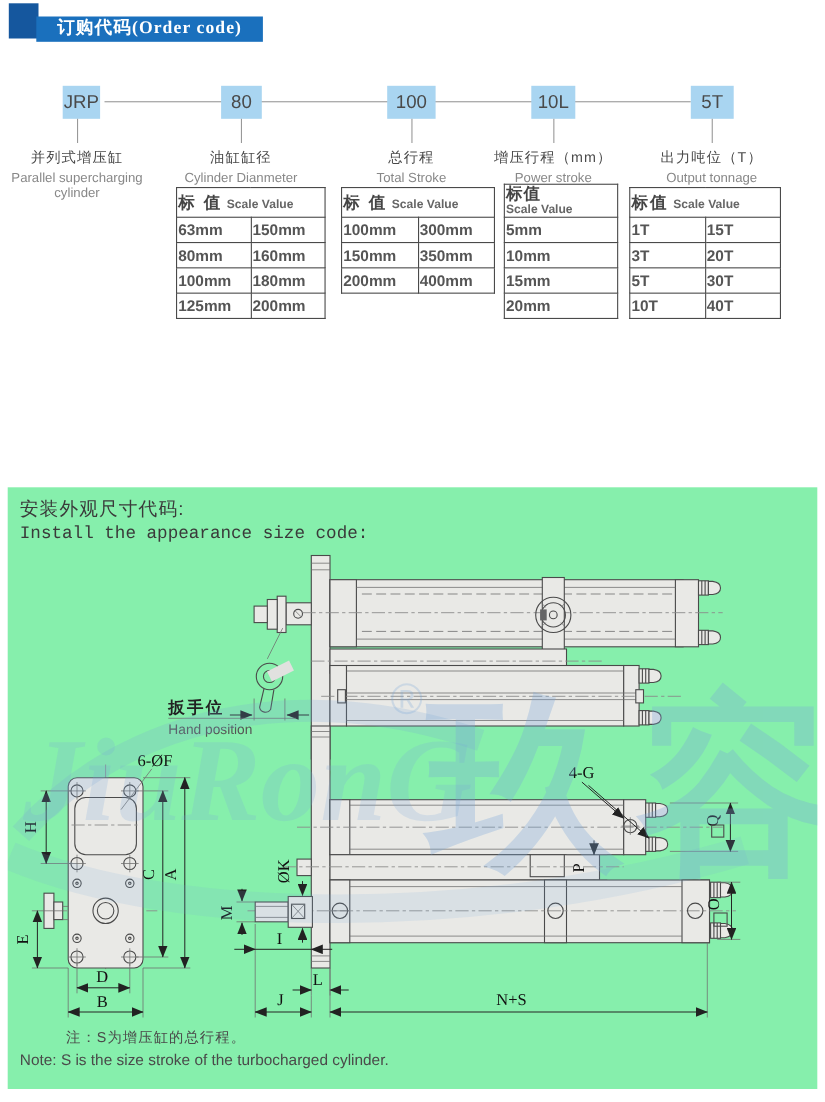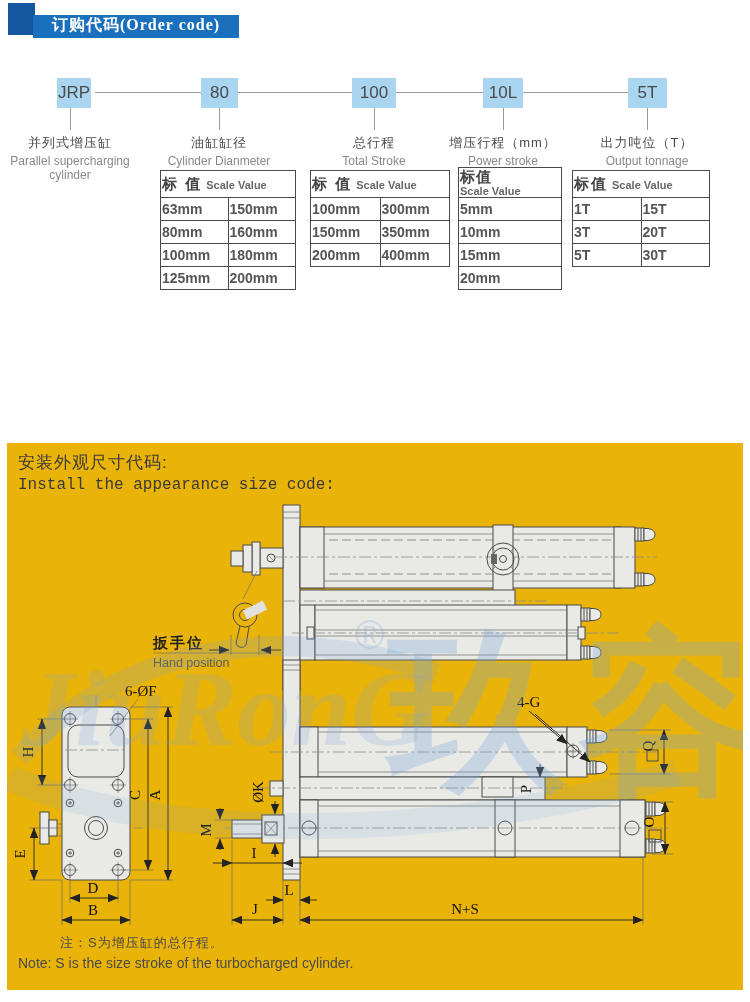--- a/index.html
+++ b/index.html
@@ -24,21 +24,21 @@
   table.sv-table{position:absolute;border-collapse:collapse;table-layout:fixed;}
   .sv-table td{border:1px solid #4a4a4a;text-align:left;font-size:14px;color:#555;
                height:22px;padding:0 1px;font-weight:bold;}
   .sv-table td.th{height:26px;}
   .th-cn{font-size:15px;color:#444;letter-spacing:2px;}
   .th-en{font-size:11px;color:#666;margin-left:4px;}
   .stacked .th-cn{display:block;letter-spacing:1px;line-height:1.05;margin-top:1px;}
   .stacked .th-en{display:block;margin-left:0;line-height:1.1;}
 
   
-  .panel{position:absolute;left:7px;top:443px;width:736px;height:547px;background:#eab308;}
+  .panel{position:absolute;left:7px;top:443px;width:736px;height:547px;background:#86efac;}
   .panel-title{position:absolute;left:11px;top:8px;color:#3a3a3a;}
   .panel-title .cn{font-size:17px;letter-spacing:1px;}
   .panel-title .en{font-size:16px;margin-top:2px;font-family:Liberation Mono, monospace;}
   .panel-note{position:absolute;left:11px;top:491px;color:#4a4a4a;}
   .panel-note .cn{font-size:13px;letter-spacing:1px;margin-left:42px;}
   .panel-note .en{font-size:14px;margin-top:3px;}
   svg{position:absolute;left:0;top:0;}
 
   
   .ol{fill:#e9e9e6;stroke:#4a4a4a;stroke-width:1;}
@@ -173,20 +173,24 @@
           <td>1T</td>
           <td>15T</td>
         </tr>
     <tr>
           <td>3T</td>
           <td>20T</td>
         </tr>
     <tr>
           <td>5T</td>
           <td>30T</td>
+        </tr>
+    <tr>
+          <td>10T</td>
+          <td>40T</td>
         </tr>
   </tbody>
     </table>
 
   <div class="panel">
     <div class="panel-title">
       <div class="cn">安装外观尺寸代码:</div>
       <div class="en">Install the appearance size code:</div>
     </div>
 

